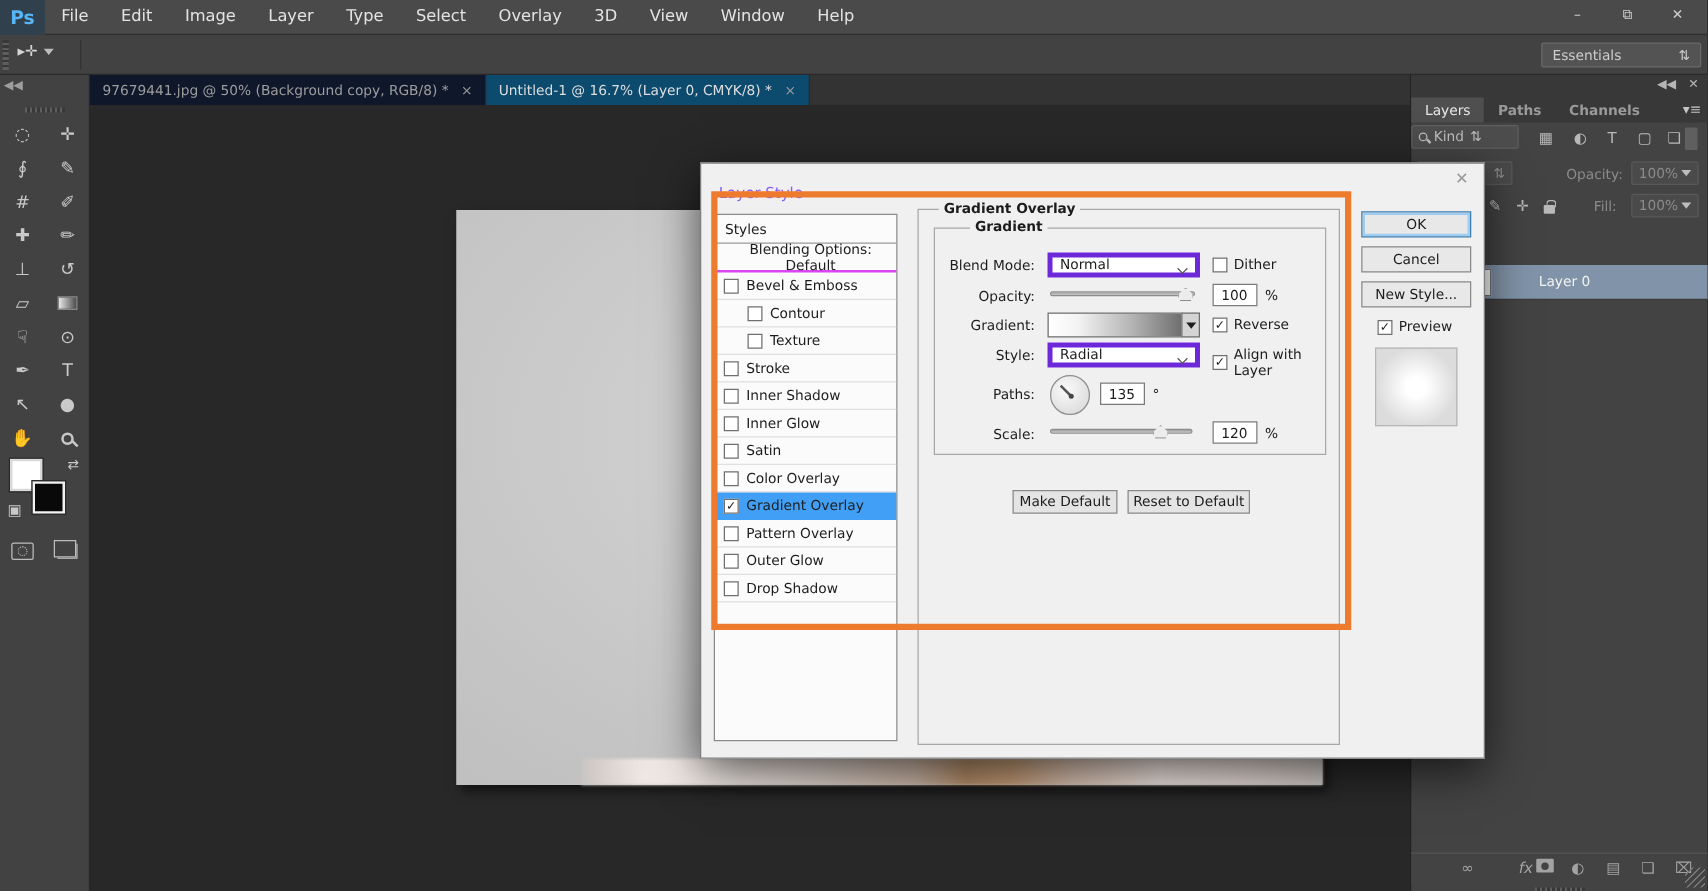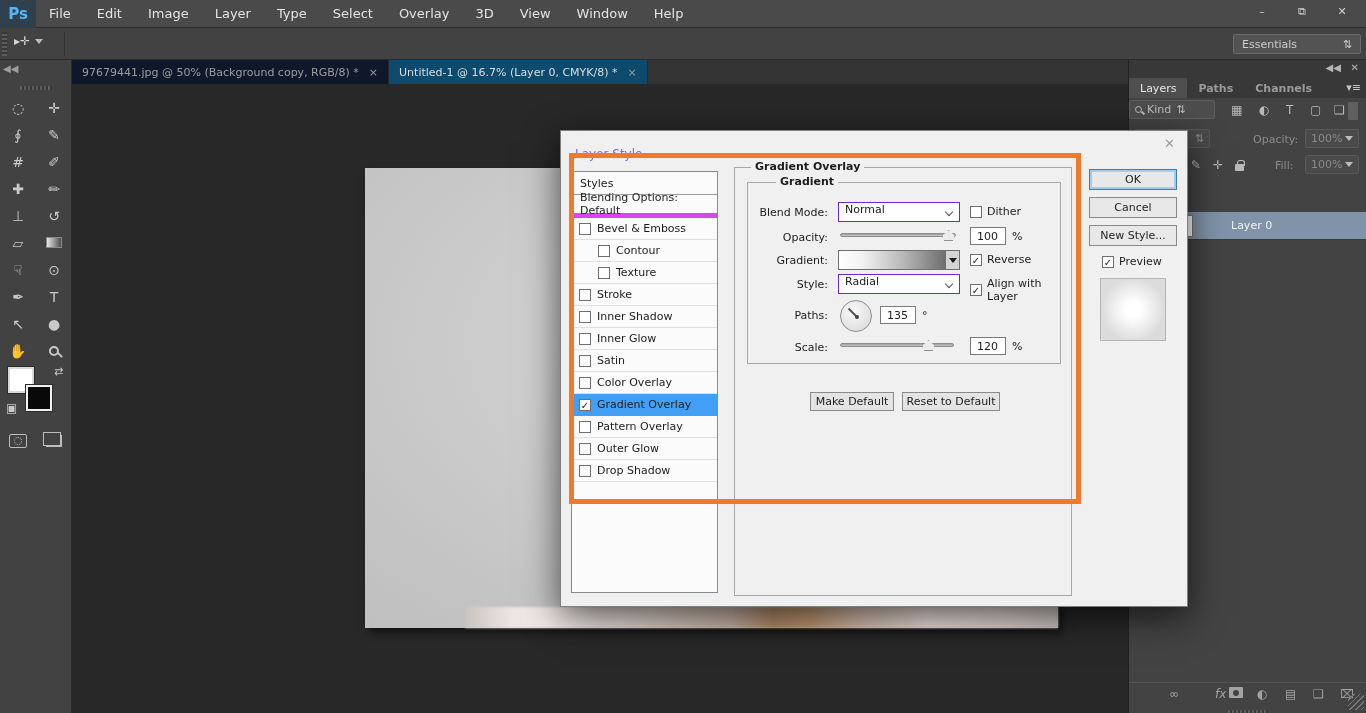--- a/index.html
+++ b/index.html
@@ -87,30 +87,30 @@
   .p-grip{left:99px;top:650px;width:40px;height:4px;background:repeating-linear-gradient(90deg,#5d5d5d 0 2px,#383838 2px 4px);}
   .corner-grip{left:1348px;top:694px;width:16px;height:16px;background:repeating-linear-gradient(135deg,#777 0 1px,transparent 1px 4px);}
 
   
   #dialog{left:560px;top:130px;width:628px;height:477px;background:#f0f0f0;border:1px solid #7e7e7e;box-shadow:0 10px 34px rgba(0,0,0,.65);font-size:11px;color:#1c1c1c;}
   .dlg-title{left:14px;top:6px;color:#8b5cf6;font-size:12px;margin-top:10px;}
   .dlg-close{right:12px;top:5px;color:#9a9a9a;font-size:13px;}
   .annot{left:8px;top:22px;width:512px;height:351px;border:5px solid #ee7b2d;z-index:30;pointer-events:none;}
   .listbox{left:10px;top:40px;width:147px;height:422px;background:#fbfbfb;border:1px solid #8a8a8a;}
   .lhead{height:23px;display:flex;align-items:center;padding-left:8px;border-bottom:1px solid #9a9a9a;}
-  .lblend{height:23px;display:flex;align-items:center;padding-left:8px;border-bottom:5px solid #d946ef;}
+  .lblend{height:23px;display:flex;align-items:center;padding-left:8px;border-bottom:2px solid #d946ef;text-align:center;}
   .srow{height:22px;display:flex;align-items:center;padding-left:7px;border-bottom:1px solid #e0e0e0;gap:6px;}
   .srow.ind{padding-left:26px;}
   .srow.sel{background:#41a0f5;border-bottom:1px solid #41a0f5;}
   .cb{width:12px;height:12px;background:#fff;border:1px solid #6f6f6f;font-size:10px;line-height:11px;text-align:center;color:#1c1c1c;flex:none;display:inline-block;}
   .maingroup{left:173px;top:36px;width:338px;height:429px;border:1px solid #a8a8a8;}
   .legend{position:absolute;background:#f0f0f0;padding:0 4px;font-weight:bold;}
   .subgroup{position:absolute;left:12px;top:14px;width:314px;height:182px;border:1px solid #a8a8a8;}
   .flabel{position:absolute;text-align:right;width:78px;}
-  .dropdown{position:absolute;height:20px;background:#fff;border:1px solid #6d28d9;display:flex;align-items:flex-start;padding-left:6px;}
+  .dropdown{position:absolute;height:20px;background:#fff;border:4px solid #6d28d9;display:flex;align-items:flex-end;padding-left:6px;}
   .dd-chev{position:absolute;right:7px;top:6px;width:6px;height:6px;border-left:1.5px solid #555;border-bottom:1.5px solid #555;transform:rotate(-45deg);}
   .valbox{position:absolute;width:36px;height:18px;background:#fff;border:1px solid #7a7a7a;display:flex;align-items:center;padding-left:6px;}
   .cbrow{position:absolute;display:flex;align-items:center;gap:5px;}
   .slider{position:absolute;height:14px;}
   .track{position:absolute;left:0;right:0;top:5px;height:4px;border-radius:2px;background:linear-gradient(180deg,#9e9e9e,#c9c9c9);border:1px solid #8d8d8d;}
   .thumb{position:absolute;top:2px;width:13px;height:11px;background:#ececec;border:1px solid #8d8d8d;clip-path:polygon(50% 0,100% 55%,82% 100%,18% 100%,0 55%);}
   .grad-sw{position:absolute;height:20px;border:1px solid #6f6f6f;background:linear-gradient(90deg,#ffffff 0%,#f3f3f3 22%,#b5b5b5 62%,#6f6f6f 100%);}
   .grad-btn{position:absolute;width:15px;height:20px;background:#d4d4d4;border:1px solid #6f6f6f;display:flex;align-items:center;justify-content:center;}
   .grad-btn i{width:0;height:0;border-left:4px solid transparent;border-right:4px solid transparent;border-top:5px solid #1c1c1c;}
   .dial{position:absolute;width:32px;height:32px;border-radius:50%;border:1px solid #8d8d8d;background:radial-gradient(circle at 40% 35%,#fafafa,#d5d5d5);}

